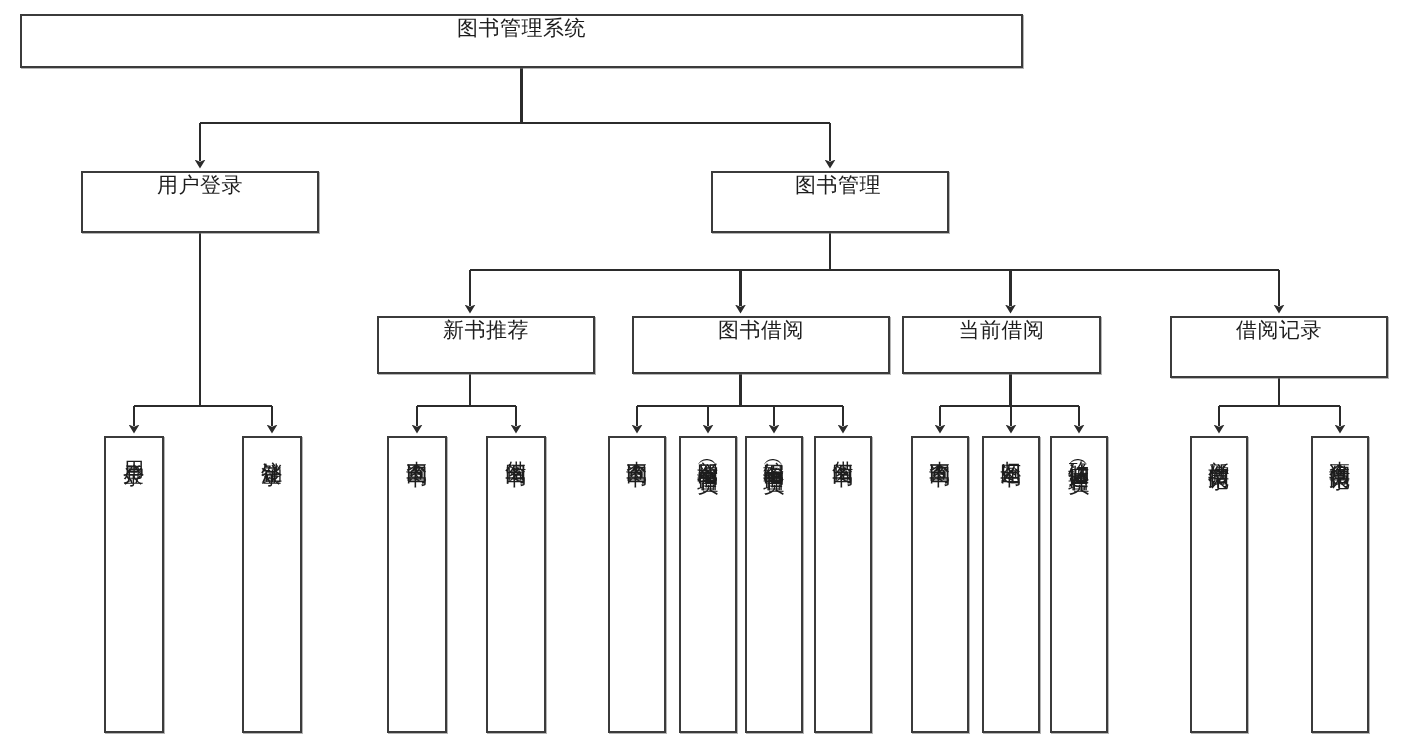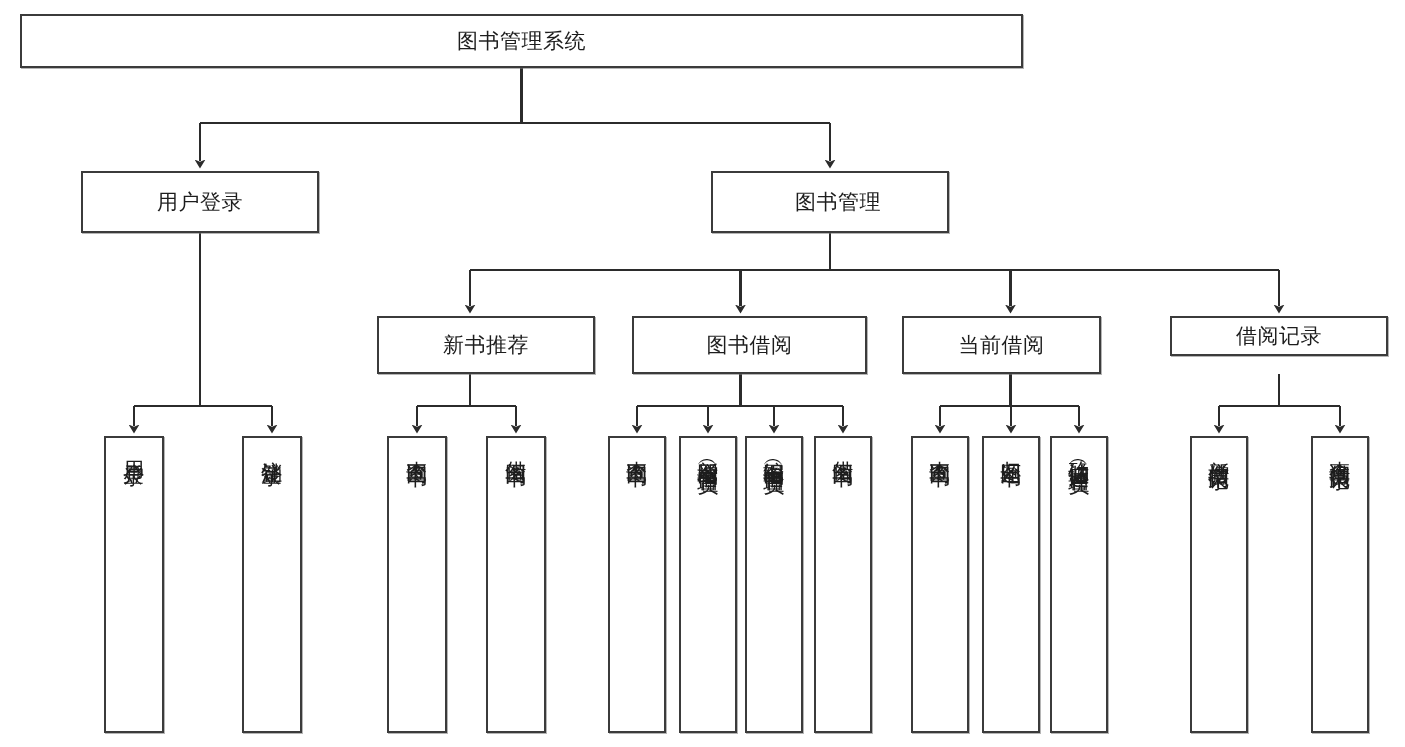--- a/index.html
+++ b/index.html
@@ -26,21 +26,20 @@
     width: 1405px;
     height: 747px;
     pointer-events: none;
   }
   .node {
     position: absolute;
     box-sizing: border-box;
     background: #ffffff;
     border: 2px solid #3b3b3b;
     display: flex;
-    align-items: center;
     justify-content: center;
     box-shadow: 1px 1px 0 rgba(120,120,120,0.55);
   }
   .node-label {
     color: #1d1d1d;
     font-size: 21px;
     line-height: 1.15;
     letter-spacing: 0.5px;
     white-space: nowrap;
     text-align: center;
@@ -124,27 +123,27 @@
       </div>
       <div class="node branch" style="left: 81px; top: 171px; width: 238px; height: 62px;">
         <span class="node-label">用户登录</span>
       </div>
       <div class="node branch" style="left: 711px; top: 171px; width: 238px; height: 62px; padding-left: 16px;">
         <span class="node-label">图书管理</span>
       </div>
       <div class="node branch" style="left: 377px; top: 316px; width: 218px; height: 58px;">
         <span class="node-label">新书推荐</span>
       </div>
-      <div class="node branch" style="left: 632px; top: 316px; width: 235px; height: 58px;">
+      <div class="node branch" style="left: 632px; top: 316px; width: 258px; height: 58px;">
         <span class="node-label">图书借阅</span>
       </div>
       <div class="node branch" style="left: 902px; top: 316px; width: 199px; height: 58px;">
         <span class="node-label">当前借阅</span>
       </div>
-      <div class="node branch" style="left: 1170px; top: 316px; width: 218px; height: 40px;">
+      <div class="node branch" style="left: 1170px; top: 316px; width: 218px; height: 62px;">
         <span class="node-label">借阅记录</span>
       </div>
       <div class="node leaf" style="left: 104px; top: 436px; width: 60px; height: 297px;">
         <span class="node-label">用户登录</span>
       </div>
       <div class="node leaf" style="left: 242px; top: 436px; width: 60px; height: 297px;">
         <span class="node-label">注销登录</span>
       </div>
       <div class="node leaf" style="left: 387px; top: 436px; width: 60px; height: 297px;">
         <span class="node-label">查询图书</span>

